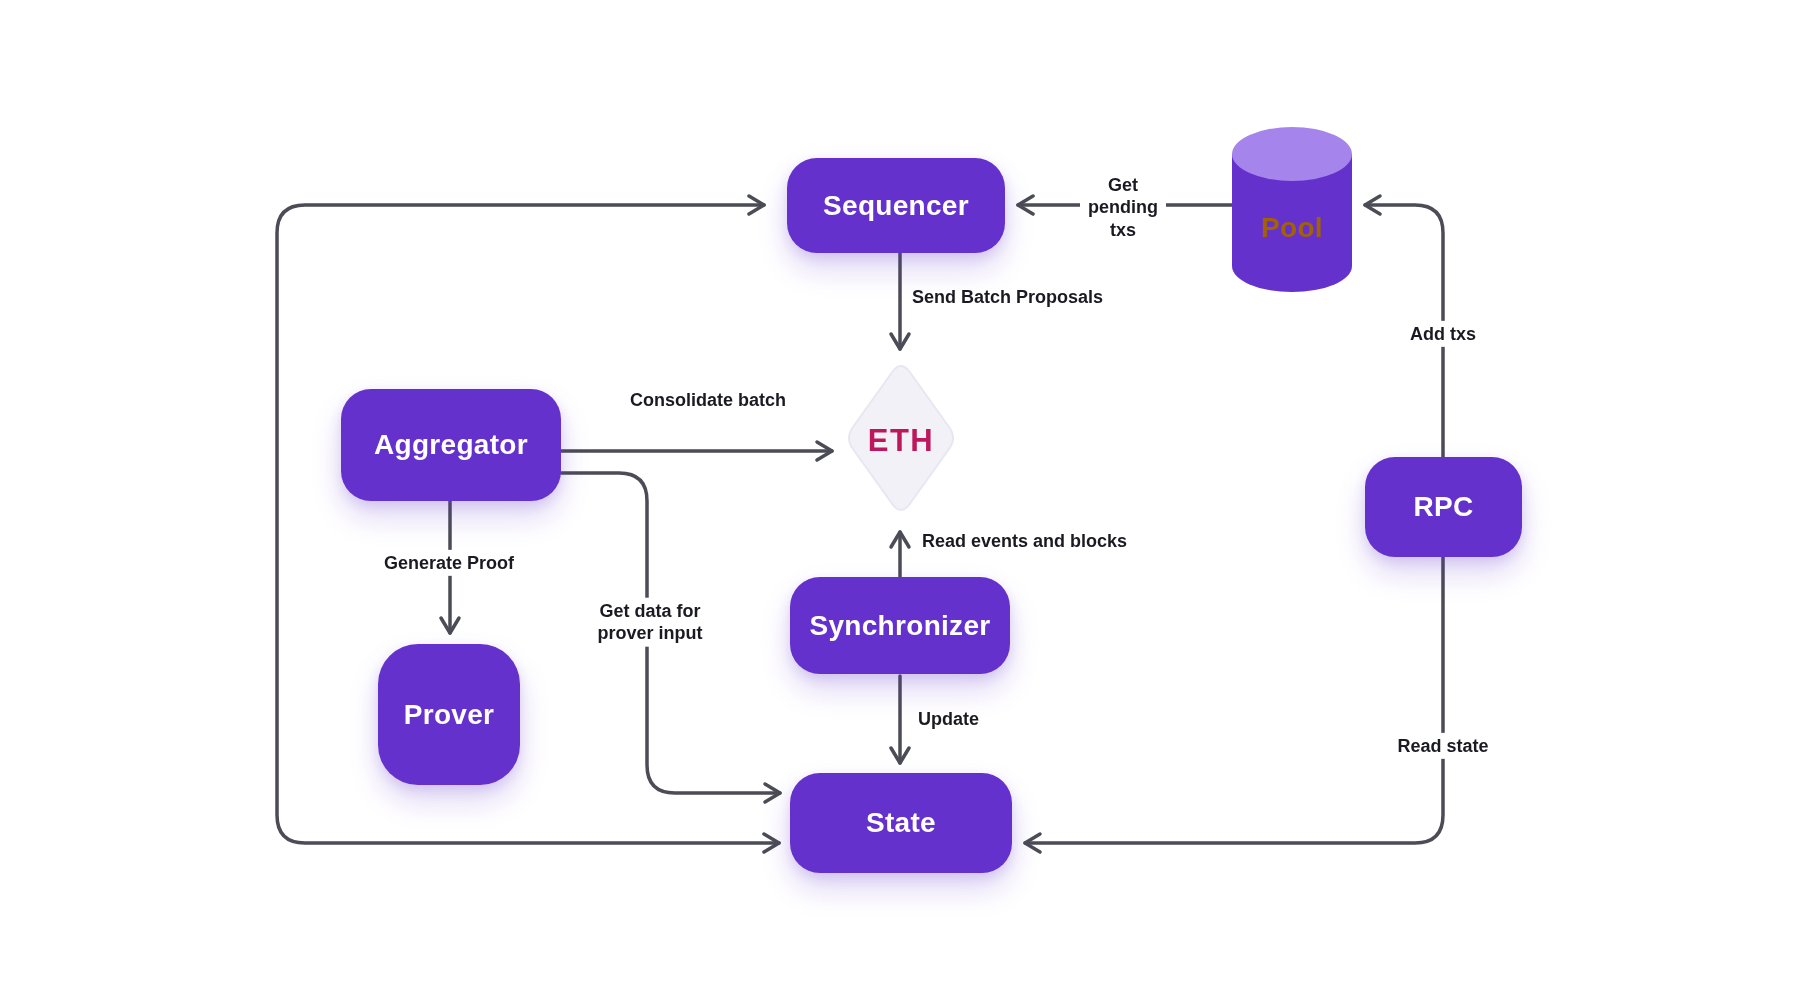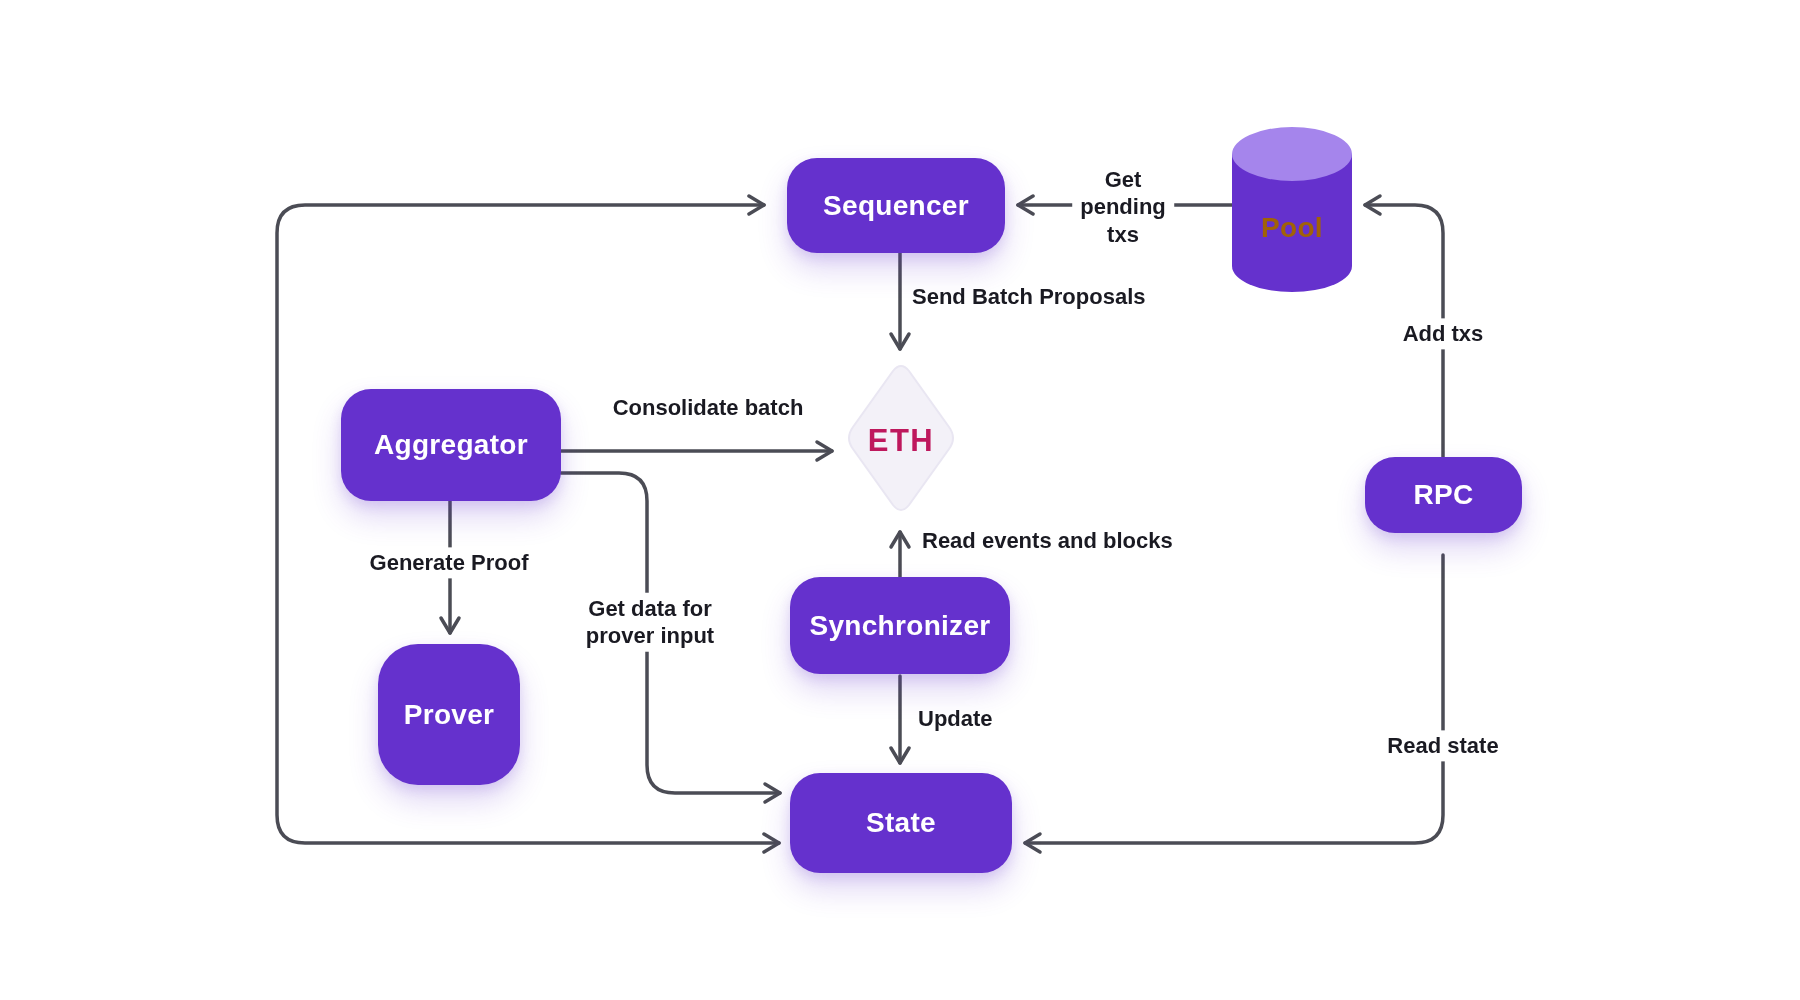--- a/index.html
+++ b/index.html
@@ -19,21 +19,21 @@
   .node.square{border-radius:40px;}
   .shape-label{
     position:absolute;transform:translate(-50%,-50%);
     color:#a16207;font-size:28px;font-weight:600;letter-spacing:.3px;line-height:1;
   }
   .eth-label{
     position:absolute;transform:translate(-50%,-50%);
     color:#be185d;font-size:31px;font-weight:700;letter-spacing:1.5px;line-height:1;
   }
   .elabel{
-    position:absolute;color:#1a1a22;font-size:22px;font-weight:700;line-height:1.24;
+    position:absolute;color:#1a1a22;font-size:18px;font-weight:700;line-height:1.24;
     white-space:nowrap;
   }
   .elabel.center{transform:translate(-50%,-50%);text-align:center;}
   .elabel.leftanchor{transform:translateY(-50%);text-align:left;}
   .elabel.online{background:#ffffff;padding:2px 8px;}
 </style>
 </head>
 <body>
 
 <div class="stage">
@@ -77,21 +77,21 @@
   </svg>
 
   <div class="node" style="left:787px;top:158px;width:218px;height:95px;">
     <span>Sequencer</span>
   </div>
 
   <div class="node" style="left:341px;top:389px;width:220px;height:112px;">
     <span>Aggregator</span>
   </div>
 
-  <div class="node" style="left:1365px;top:457px;width:157px;height:76px;">
+  <div class="node" style="left:1365px;top:457px;width:157px;height:100px;">
     <span>RPC</span>
   </div>
 
   <div class="node" style="left:790px;top:577px;width:220px;height:97px;">
     <span>Synchronizer</span>
   </div>
 
   <div class="node square" style="left:378px;top:644px;width:142px;height:141px;">
     <span>Prover</span>
   </div>
@@ -105,21 +105,21 @@
   <div class="eth-label" style="left:901px;top:440px;">ETH</div>
 
   <div class="elabel center online" style="left:1123px;top:207px;">
     <div>Get</div>
     <div>pending</div>
     <div>txs</div>
   </div>
 
   <div class="elabel leftanchor" style="left:912px;top:297px;">Send Batch Proposals</div>
 
-  <div class="elabel center" style="left:708px;top:400px;margin-top:8px;">Consolidate batch</div>
+  <div class="elabel center" style="left:708px;top:400px;">Consolidate batch</div>
 
   <div class="elabel center online" style="left:449px;top:563px;">Generate Proof</div>
 
   <div class="elabel center online" style="left:650px;top:622px;">
     <div>Get data for</div>
     <div>prover input</div>
   </div>
 
   <div class="elabel leftanchor" style="left:922px;top:541px;">Read events and blocks</div>
 

